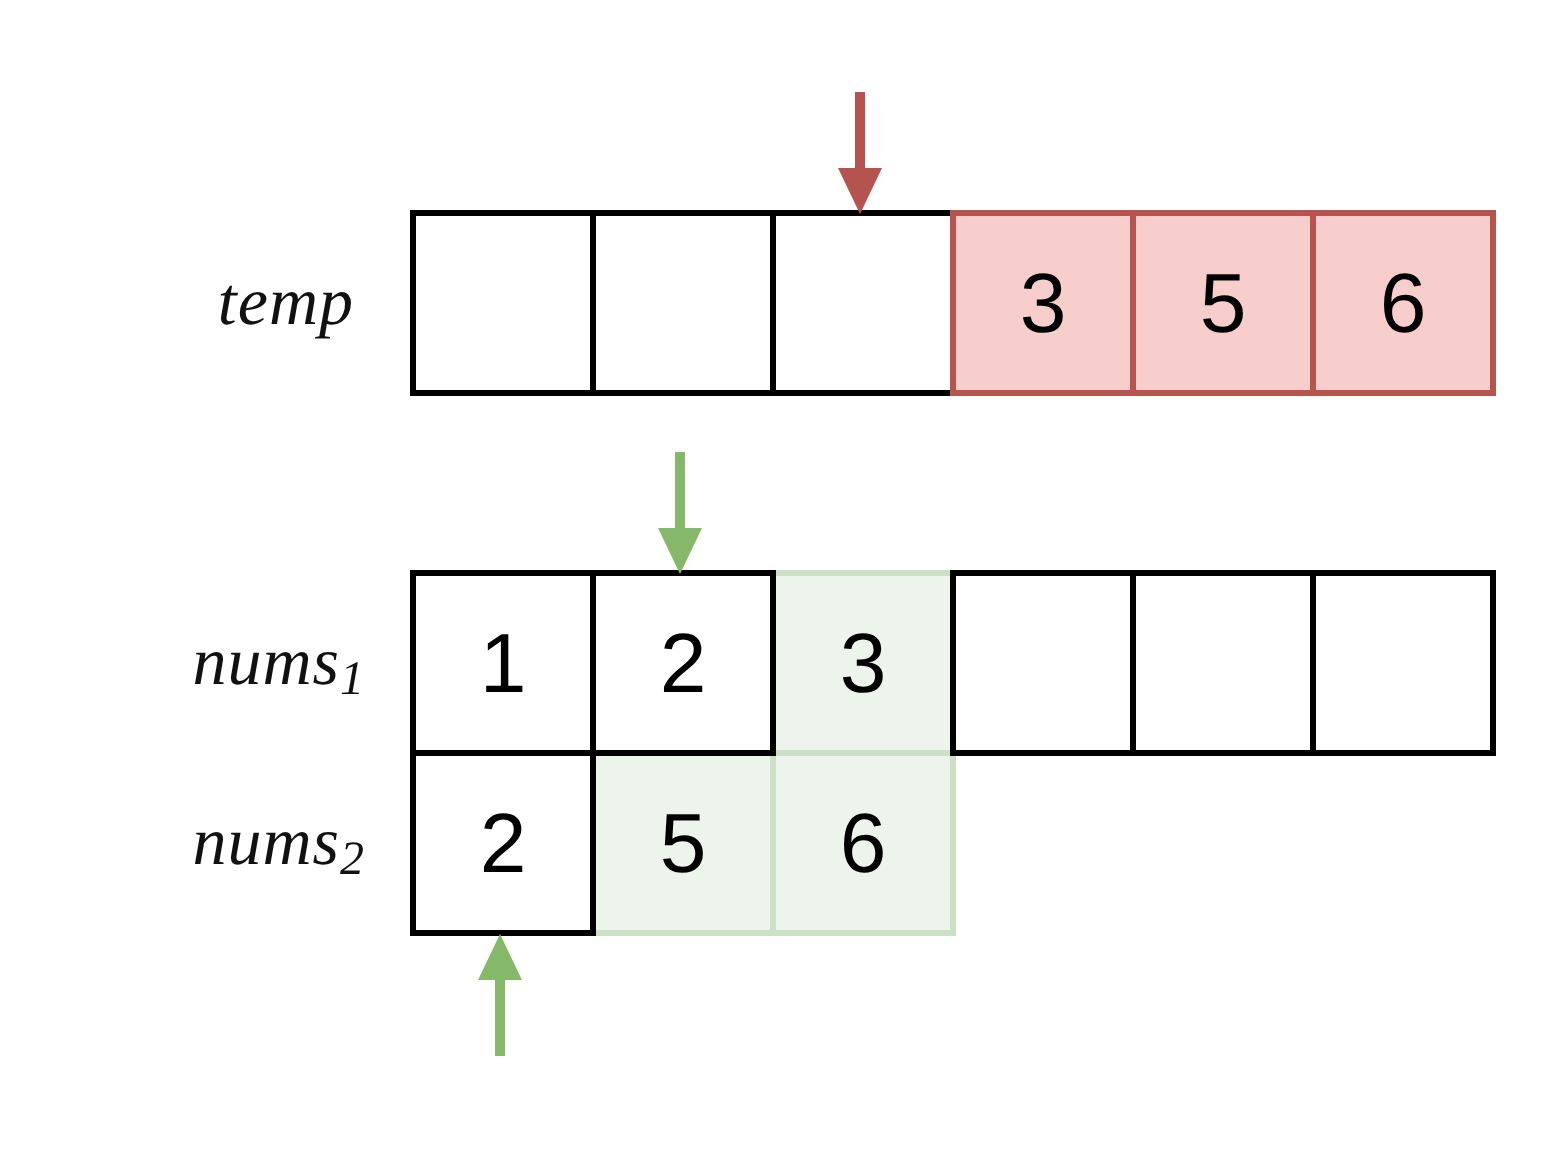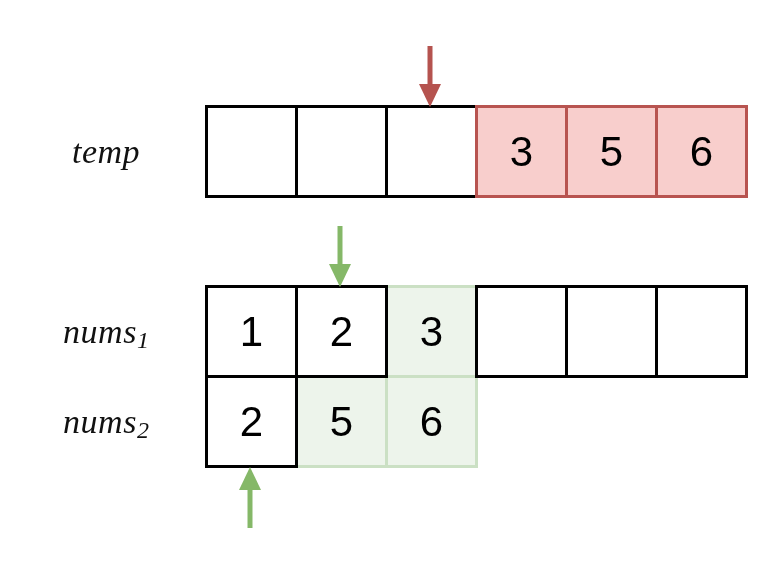--- a/index.html
+++ b/index.html
@@ -2,21 +2,21 @@
 <html><head>
 <meta charset="utf-8">
 <style>
   html,body{margin:0;padding:0;background:#fff;}
   #canvas{
     position:relative;width:771px;height:576px;background:#fff;overflow:hidden;
     font-family:"Liberation Sans",sans-serif;
   }
   
   .arr-label{
-    position:absolute;display:flex;align-items:center;justify-content:center;
+    position:absolute;display:flex;align-items:center;justify-content:flex-end;
     font-family:"Liberation Serif",serif;font-style:italic;font-size:34px;
     color:#111;letter-spacing:.5px;
   }
   .arr-label .sub{
     font-size:24px;display:inline-block;transform:translateY(9px);
     letter-spacing:0;
   }
   #label-temp {left:35px;top:105px;width:142px;height:93px;}
   #label-nums1{left:30px;top:285px;width:152px;height:93px;}
   #label-nums2{left:30px;top:375px;width:152px;height:93px;}

